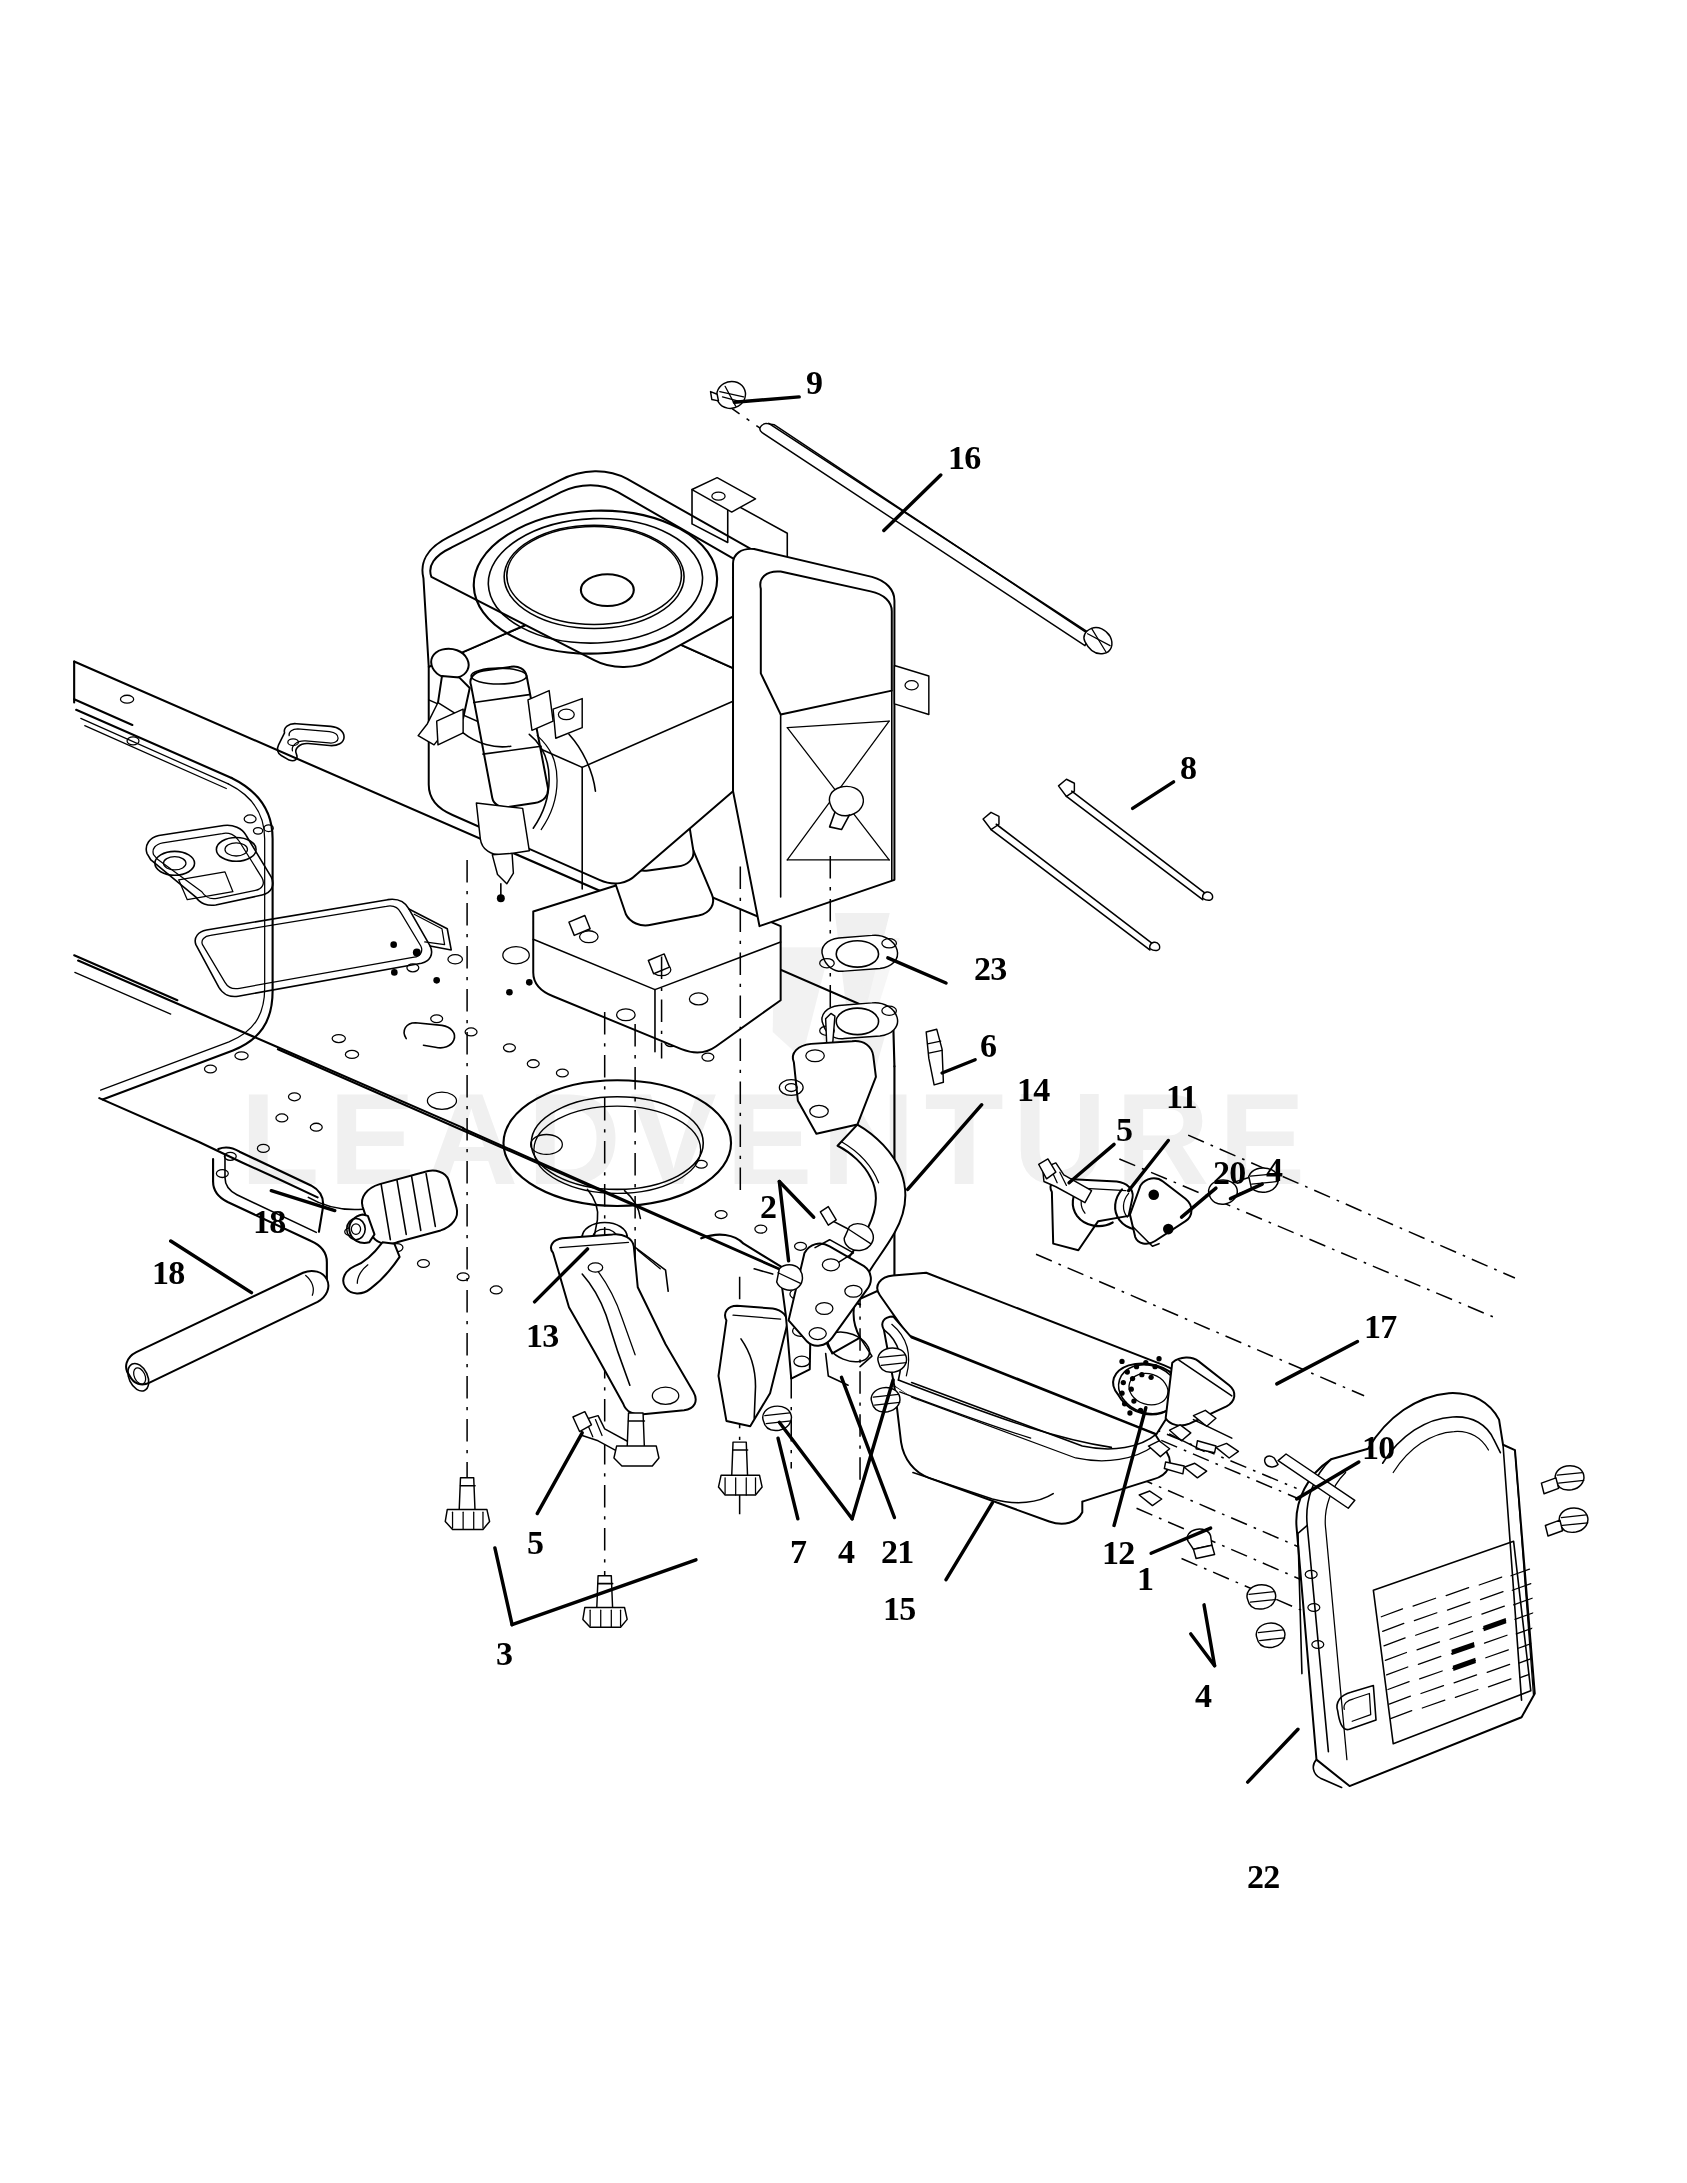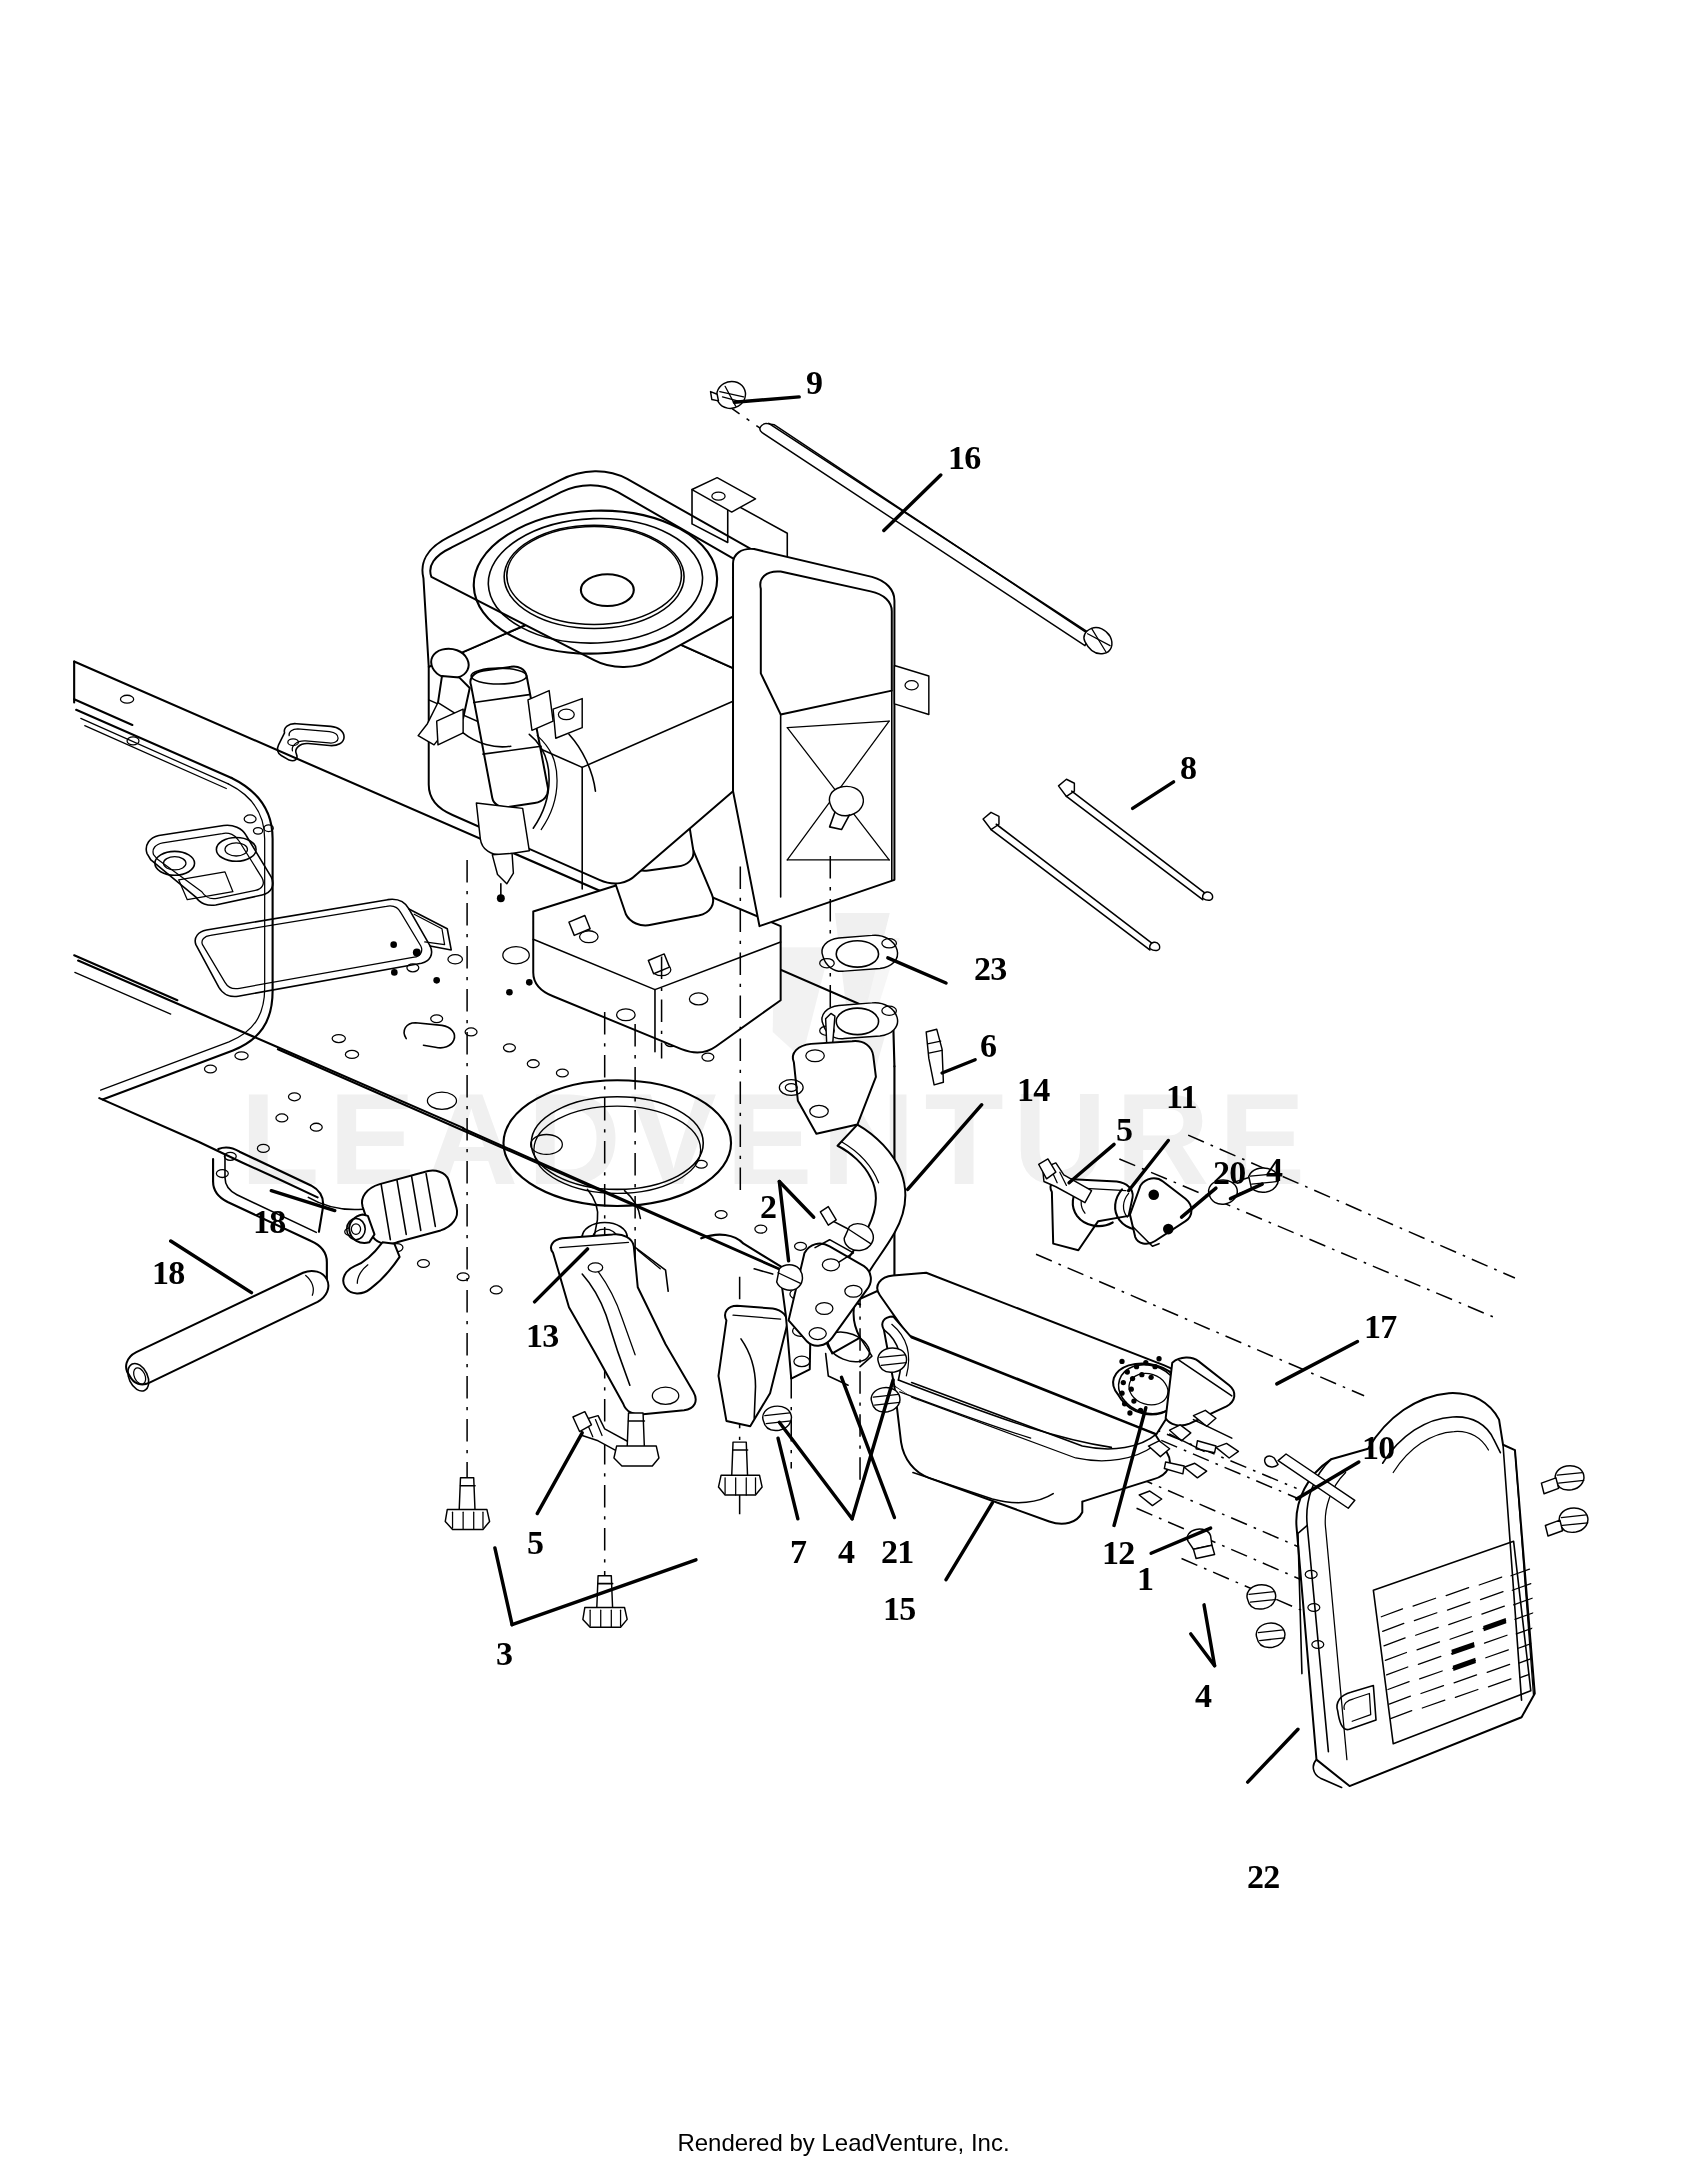--- a/index.html
+++ b/index.html
@@ -736,16 +736,15 @@
   <div class="callout" style="left:883px;top:1592px;">15</div>
   <div class="callout" style="left:948px;top:441px;">16</div>
   <div class="callout" style="left:1364px;top:1310px;">17</div>
   <div class="callout" style="left:253px;top:1205px;">18</div>
   <div class="callout" style="left:152px;top:1256px;">18</div>
   <div class="callout" style="left:1213px;top:1156px;">20</div>
   <div class="callout" style="left:881px;top:1535px;">21</div>
   <div class="callout" style="left:1247px;top:1860px;">22</div>
   <div class="callout" style="left:947px;top:952px;margin-left:27px;">23</div>
 
-  <div id="footer">Rendered by LeadVenture, Inc.</div>
 
 </div>
 
 
 </body></html>

